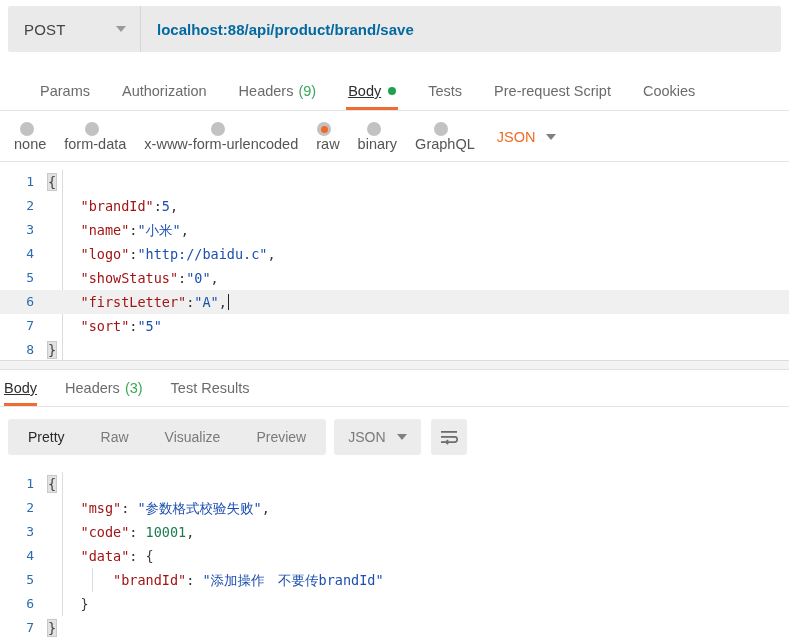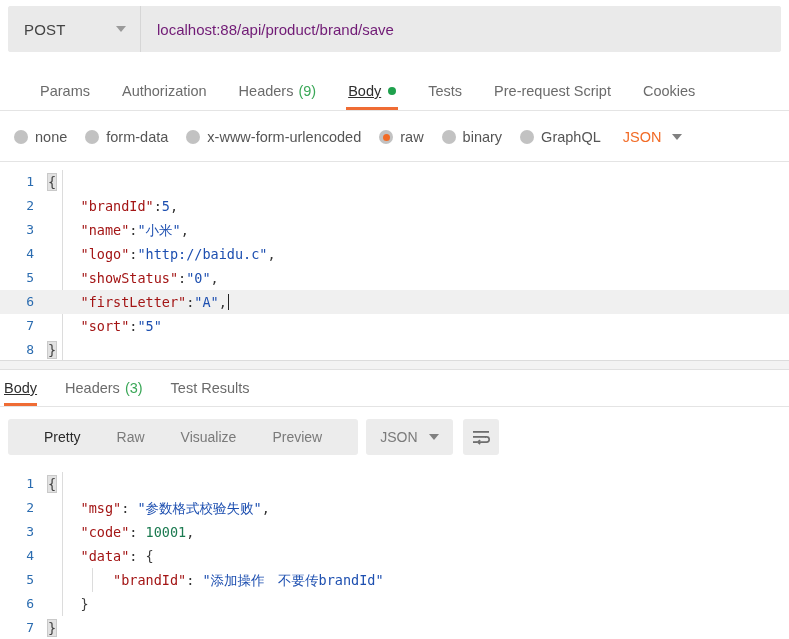--- a/index.html
+++ b/index.html
@@ -38,21 +38,21 @@
     border-top: 6px solid #9a9a9a;
   }
   .url-box {
     flex: 1; height: 100%;
     display: flex; align-items: center;
     padding-left: 16px;
     background: #eaeaea;
     border-radius: 0 3px 3px 0;
     cursor: text;
   }
-  .url-text { font-size: 15px; color: #701a75; }
+  .url-text { font-size: 15px; color: #0369a1; font-weight: bold; }
 
   
   .req-tabs {
     position: absolute; left: 0; top: 72px;
     width: 789px; height: 38px;
     display: flex; align-items: center;
     padding-left: 24px;
   }
   .tab {
     position: relative;
@@ -83,21 +83,21 @@
   
   .radio-row {
     position: absolute; left: 0; top: 118px;
     width: 789px; height: 38px;
     display: flex; align-items: center;
     padding-left: 14px;
   }
   .radio-item {
     display: flex; align-items: center;
     margin-right: 18px; cursor: pointer;
-    font-size: 14.5px; color: #555;
+    font-size: 14.5px; color: #555; flex-direction: column;
   }
   .radio-dot {
     width: 14px; height: 14px; border-radius: 50%;
     background: #c2c2c2; margin-right: 7px;
     flex: none;
   }
   .radio-item.selected .radio-dot {
     background: #c2c2c2;
     display: flex; align-items: center; justify-content: center;
   }
@@ -200,21 +200,21 @@
   }
 
   
   .resp-toolbar {
     position: absolute; left: 8px; top: 419px;
     display: flex; align-items: center;
   }
   .seg-group {
     display: flex; align-items: center;
     background: #ececec; border-radius: 3px;
-    height: 36px; padding: 0 18px;
+    height: 36px; padding: 0 2px;
   }
   .seg {
     padding: 0 18px; height: 36px;
     display: flex; align-items: center;
     font-size: 14px; color: #7a7a7a; cursor: pointer;
   }
   .seg.active { color: #2b2b2b; }
   .fmt-group {
     display: flex; align-items: center;
     background: #ececec; border-radius: 3px;

